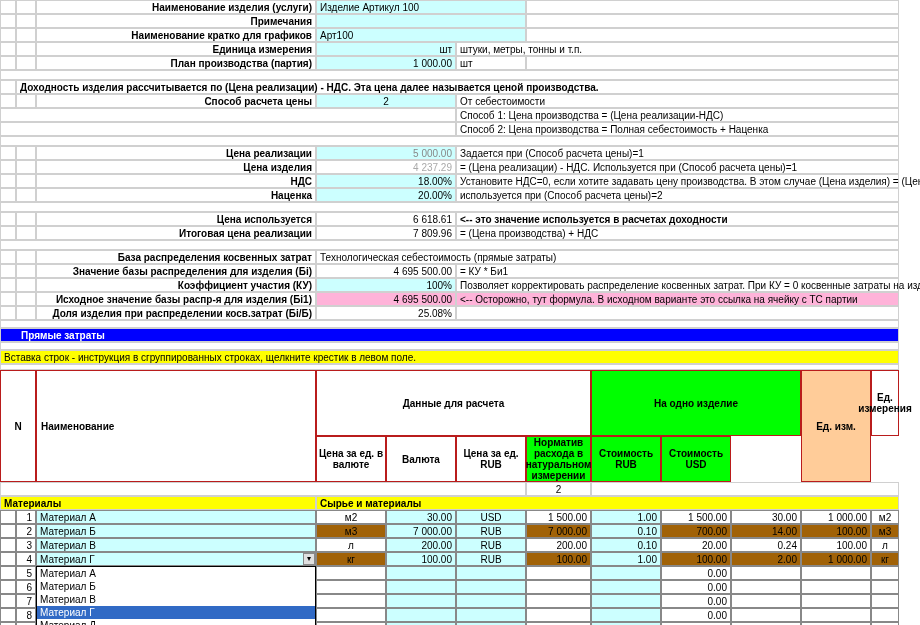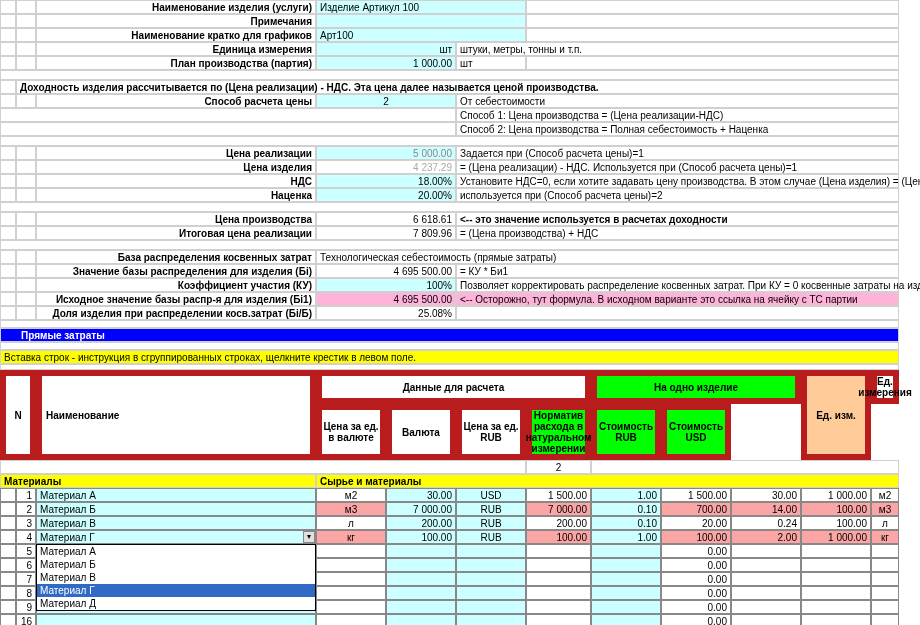--- a/index.html
+++ b/index.html
@@ -8,23 +8,23 @@
 .cell { border: 0.5px solid #d0d0d0; padding: 1px 3px; height: 14px; line-height: 12px; white-space: nowrap; overflow: hidden; background: #fff; }
 .r { text-align: right; }
 .c { text-align: center; }
 .b { font-weight: bold; }
 .hl-cyan { background: #ccffff; }
 .hl-pink { background: #ffb3d9; }
 .hl-blue { background: #0000ff; color: #fff; font-weight: bold; }
 .hl-yellow { background: #ffff00; font-weight: bold; }
 .hl-green { background: #00ff00; font-weight: bold; text-align: center; }
 .hl-peach { background: #ffcc99; font-weight: bold; text-align: center; }
-.hl-ltb { background: #fca5a5; }
+.hl-ltb { background: #a16207; }
 .span-all { grid-column: 1 / -1; }
-.th { border: 6px solid #b91c1c; font-weight: bold; text-align: center; display: flex; align-items: center; justify-content: center; }
+.th { border: 1px solid #b91c1c; font-weight: bold; text-align: center; display: flex; align-items: center; justify-content: center; }
 .dd { position: relative; }
 .dd-btn { position: absolute; right: 0; top: 0; width: 12px; height: 12px; background: #e0e0e0; border: 1px solid #888; font-size: 8px; text-align: center; line-height: 10px; }
 .dd-list { position: absolute; top: 14px; left: 0; width: 280px; background: #fff; border: 1px solid #000; z-index: 10; }
 .dd-item { padding: 1px 3px; height: 13px; line-height: 11px; }
 .dd-sel { background: #316ac5; color: #fff; }
 .td { border: 0.5px solid #888; padding: 1px 3px; height: 14px; line-height: 12px; }
 </style>
 </head>
 <body>
 
@@ -101,21 +101,21 @@
 <div class="cell"></div>
     <div class="cell"></div>
 <div class="cell r b">Наценка</div>
 <div class="cell hl-cyan r" style="grid-column:4/6">20.00%</div>
 <div class="cell" style="grid-column:6/-1;overflow:visible">используется при (Способ расчета цены)=2</div>
 
 <div class="cell span-all" style="height:10px"></div>
 
 <div class="cell"></div>
     <div class="cell"></div>
-<div class="cell r b">Цена производства</div>
+<div class="cell r b">Цена используется</div>
 <div class="cell r" style="grid-column:4/6">6 618.61</div>
 <div class="cell b" style="grid-column:6/-1;overflow:visible">&lt;-- это значение используется в расчетах доходности</div>
 
 <div class="cell"></div>
     <div class="cell"></div>
 <div class="cell r b">Итоговая цена реализации</div>
 <div class="cell r" style="grid-column:4/6">7 809.96</div>
 <div class="cell" style="grid-column:6/-1;overflow:visible">= (Цена производства) + НДС</div>
 
 <div class="cell span-all" style="height:10px"></div>
@@ -158,21 +158,21 @@
 <div class="cell hl-yellow span-all" style="font-weight:normal">Вставка строк - инструкция в сгруппированных строках, щелкните крестик в левом поле.</div>
 
 <div class="cell span-all" style="height:6px"></div>
 
 <div class="th" style="grid-column:1/3;grid-row:span 2">N</div>
 <div class="th" style="grid-row:span 2;justify-content:flex-start;padding-left:4px">Наименование</div>
 <div class="th" style="grid-column:4/8">Данные для расчета</div>
 <div class="th hl-green" style="grid-column:8/11">На одно изделие</div>
 <div class="th hl-peach" style="grid-row:span 2;white-space:normal;line-height:1.1">Ед. изм.</div>
 
-<div class="th" style="white-space:normal;line-height:1.1;height:34px">Ед. измерения</div>
+<div class="th" style="white-space:normal;line-height:1.1;height:66px">Ед. измерения</div>
 <div class="th" style="white-space:normal;line-height:1.1">Цена за ед. в валюте</div>
 <div class="th" style="white-space:normal;line-height:1.1">Валюта</div>
 <div class="th" style="white-space:normal;line-height:1.1">Цена за ед. RUB</div>
 <div class="th hl-green" style="white-space:normal;line-height:1.1">Норматив расхода в натуральном измерении</div>
 <div class="th hl-green" style="white-space:normal;line-height:1.1">Стоимость RUB</div>
 <div class="th hl-green" style="white-space:normal;line-height:1.1">Стоимость USD</div>
 
 <div class="cell" style="grid-column:1/7"></div>
 <div class="cell c">2</div>
 <div class="cell" style="grid-column:8/-1"></div>

